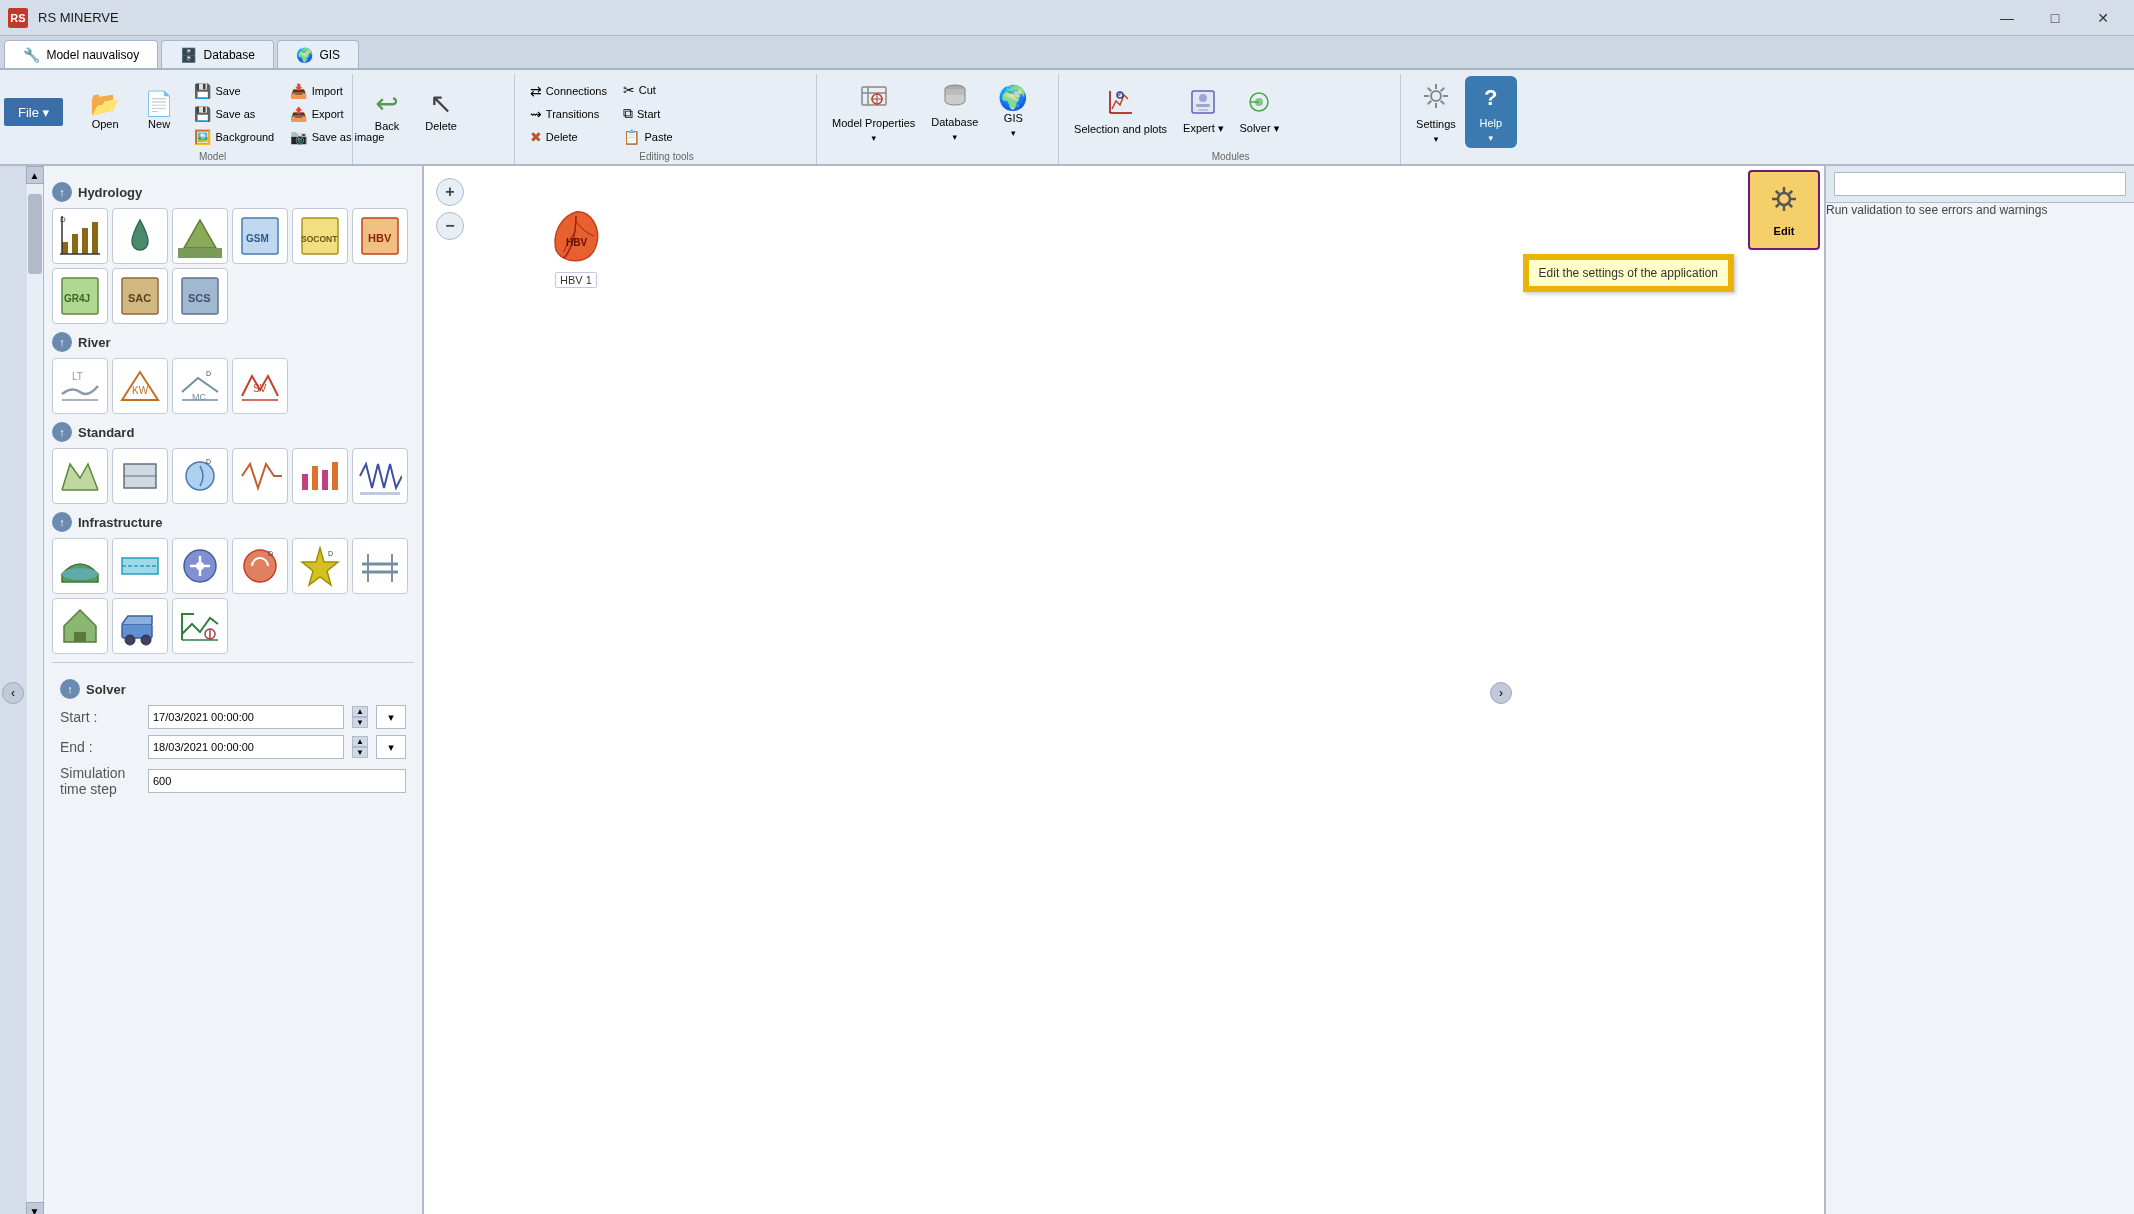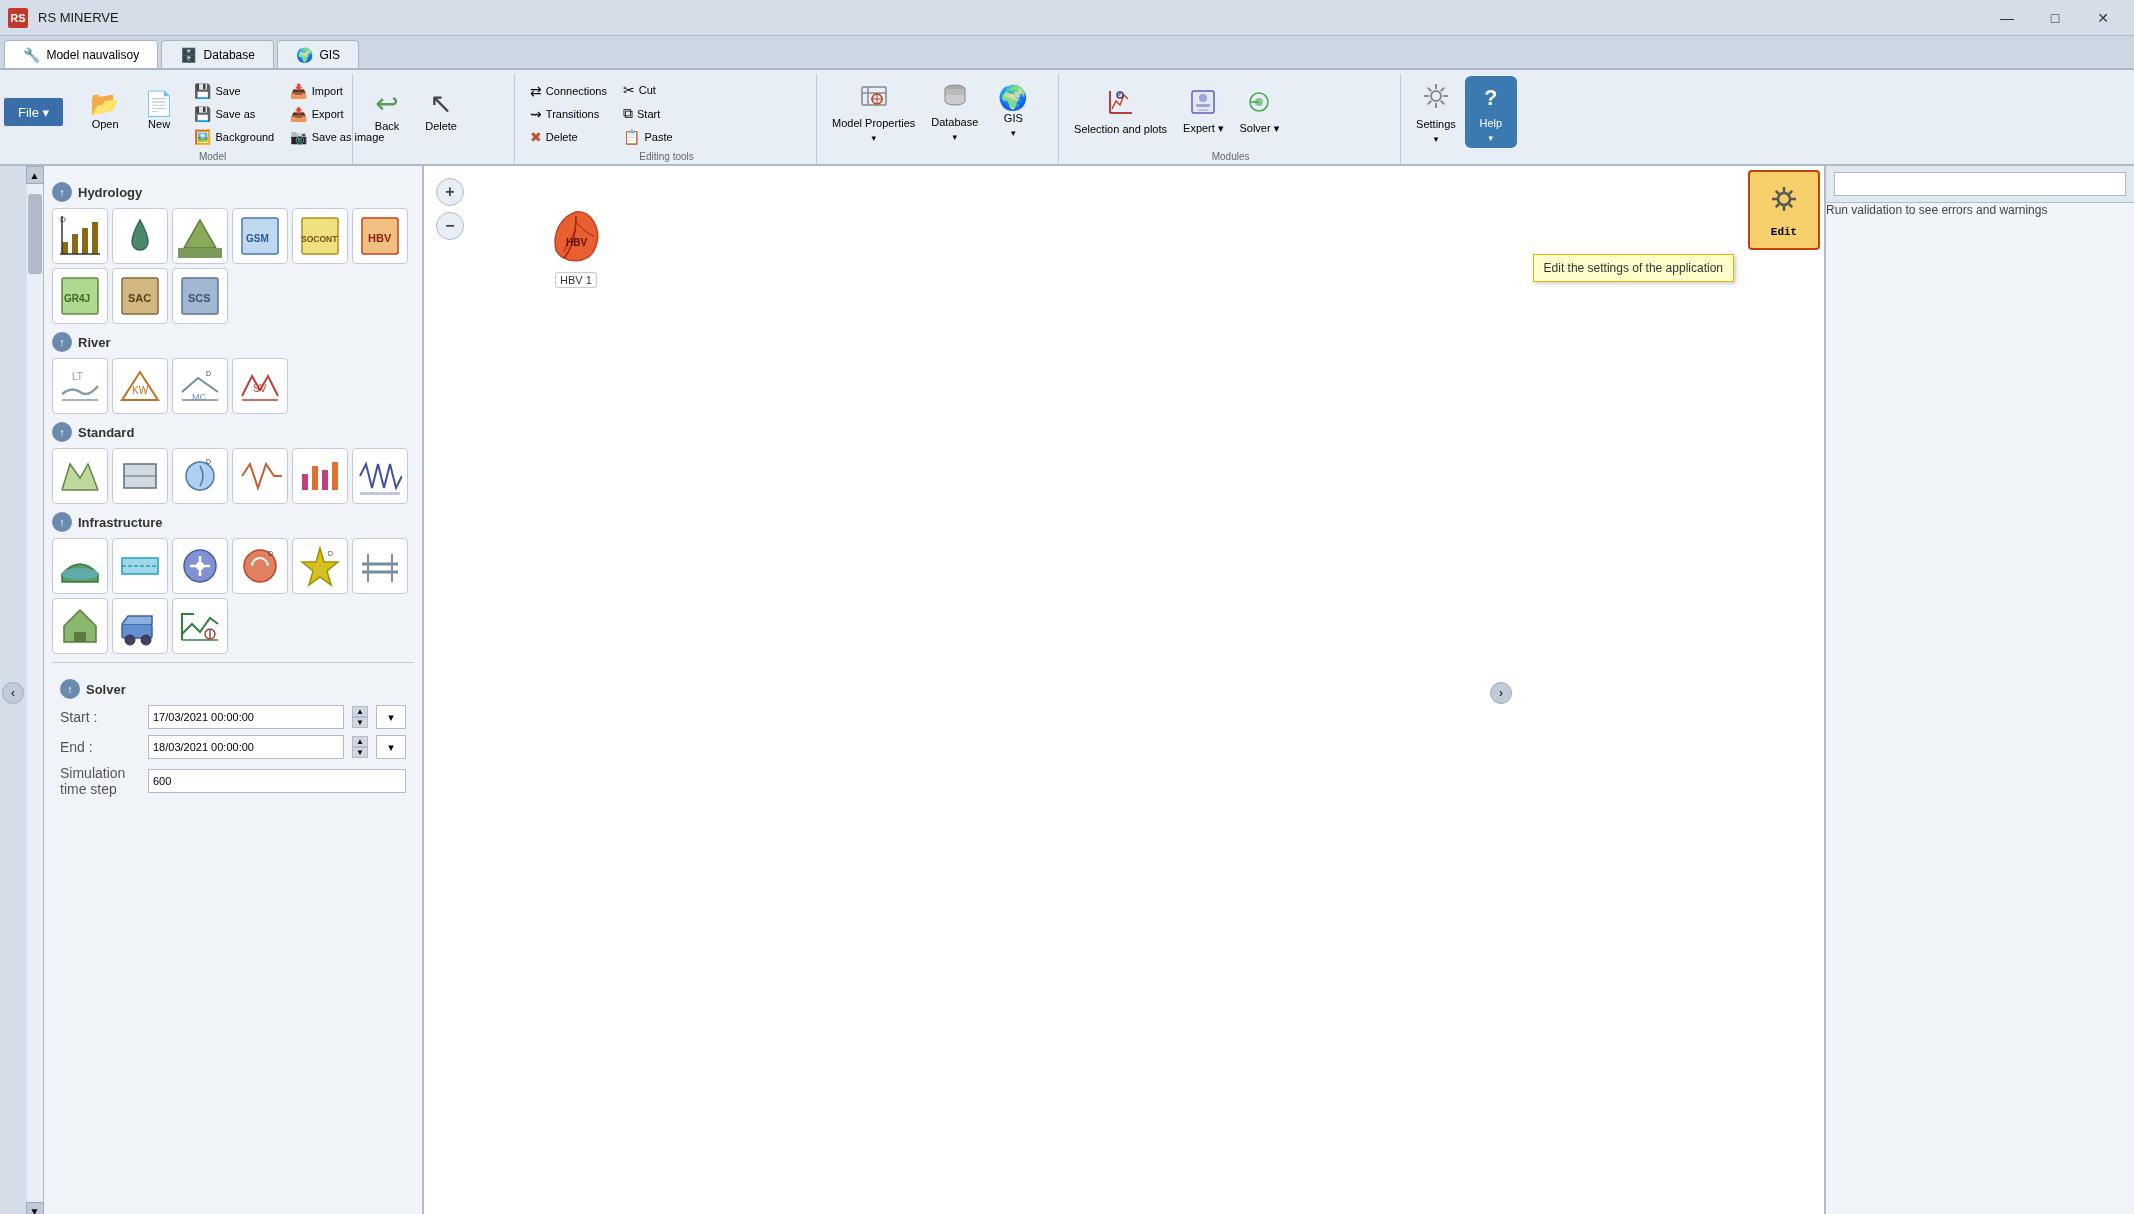--- a/index.html
+++ b/index.html
@@ -323,41 +323,40 @@
     }
 
     
     #edit-highlighted-btn {
       position: absolute;
       top: 4px;
       right: 4px;
       width: 72px;
       height: 80px;
       background: #f5d06a;
-      border: 2px solid #c2410c;
+      border: 2px solid #701a75;
       border-radius: 4px;
       display: flex;
       flex-direction: column;
       align-items: center;
       justify-content: center;
       cursor: pointer;
       gap: 3px;
       z-index: 20;
-      font-family: Liberation Mono, monospace;
     }
     #edit-highlighted-btn .btn-icon { font-size: 28px; }
     #edit-highlighted-btn .btn-label { font-size: 11px; font-weight: 600; }
 
     
     #tooltip {
       position: absolute;
       top: 88px;
       right: 90px;
       background: #ffffcc;
-      border: 1px solid #eab308;
+      border: 6px solid #eab308;
       padding: 6px 10px;
       font-size: 12px;
       color: #333;
       z-index: 30;
       box-shadow: 2px 2px 4px rgba(0,0,0,0.2);
       white-space: nowrap;
     }
 
     
     #search-bar {

